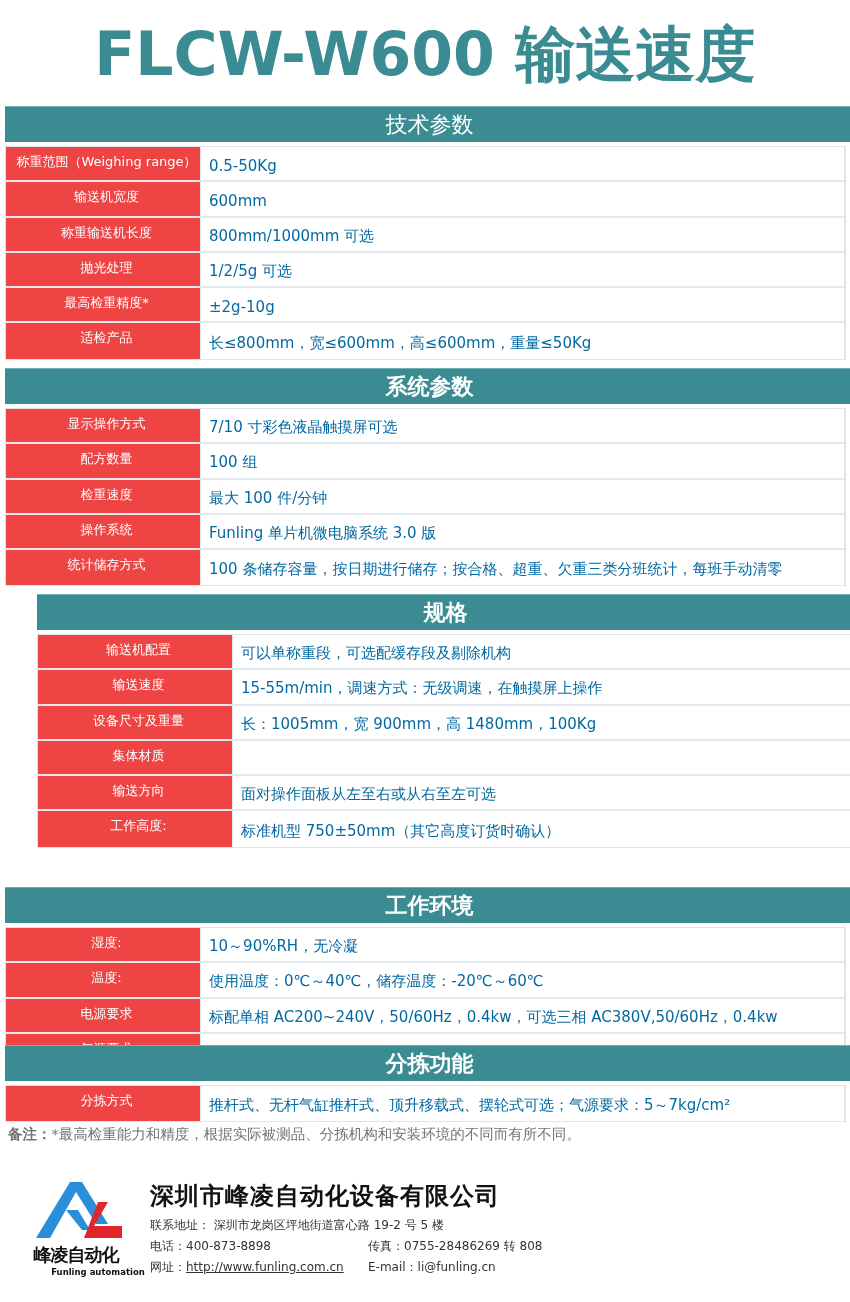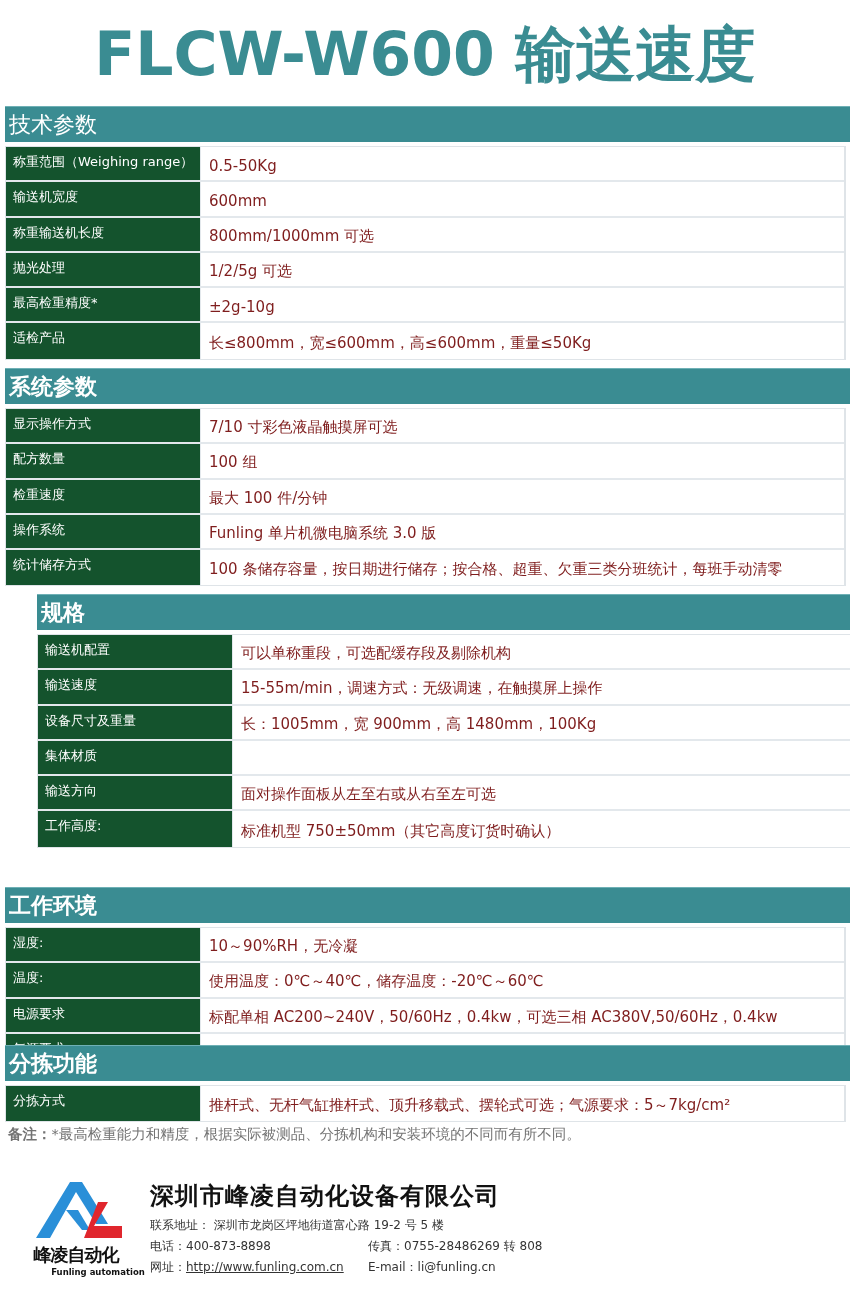--- a/index.html
+++ b/index.html
@@ -5,36 +5,36 @@
   * { box-sizing: border-box; margin: 0; padding: 0; }
   html, body { width: 850px; height: 1302px; background: #ffffff; overflow: hidden; }
   body { font-family: "DejaVu Sans", "Liberation Sans", sans-serif; color: #333; position: relative; }
 
   .title {
     position: absolute; left: 0; top: 14px; width: 850px; height: 80px;
     text-align: center; font-size: 60px; font-weight: bold; color: #3a8c92;
     font-family: "DejaVu Sans", sans-serif; letter-spacing: 0px; line-height: 80px;
   }
 
-  .section { position: absolute; left: 5px; width: 845px; }
+  .section { position: absolute; left: 5px; width: 845px; text-align: center; }
   .section-header {
     height: 36px; background: #3a8c92; color: #fff; font-size: 22px;
     line-height: 36px; padding-left: 4px; font-weight: bold;
     border-top: 1px solid #6fb0b5;
   }
   .section-header.thin { font-weight: normal; }
   .rows { margin-top: 4px; border: 1px solid #dfe4e8; border-right: 2px solid #dfe4e8; width: 841px; }
   .row { display: flex; height: 35.3px; border-bottom: 2px solid #e3e8ec; }
   .row:last-child { border-bottom: none; }
   .label {
-    width: 195px; background: #14532d; color: #fff; font-size: 13px;
+    width: 195px; background: #ef4444; color: #fff; font-size: 13px;
     padding: 6px 0 0 7px; border-right: 1px solid #e3e8ec;
   }
   .value {
-    flex: 1; padding-left: 8px; font-size: 15px; color: #7f1d1d;
+    flex: 1; padding-left: 8px; font-size: 15px; color: #0369a1;
     display: flex; align-items: center; padding-top: 4px;
   }
 
   .note { position: absolute; left: 8px; top: 1125px; font-size: 14.5px; color: #737373; }
   .note b { font-weight: bold; }
 
   .footer { position: absolute; left: 0; top: 1170px; width: 850px; height: 120px; }
   .logo { position: absolute; left: 26px; top: 10px; width: 100px; height: 100px; }
   .logo-cn { position: absolute; left: 0; top: 63px; width: 100px; text-align: center; font-size: 18px; font-weight: bold; color: #111; letter-spacing: -1px; }
   .logo-en { position: absolute; left: 0; top: 87px; width: 100px; text-align: center; font-size: 8.5px; font-weight: bold; color: #111; margin-left: 22px; }

